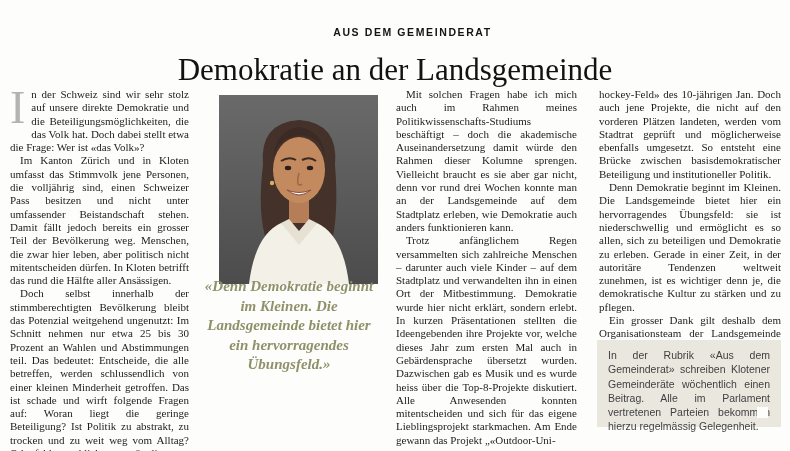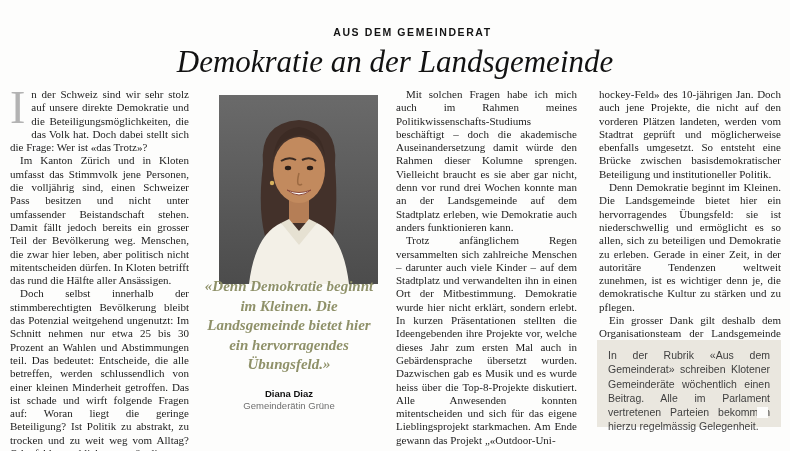--- a/index.html
+++ b/index.html
@@ -111,24 +111,24 @@
     width: 11px; height: 11px;
     background: #fdfdfc;
   }
 </style>
 </head>
 <body>
 
 <div class="page">
 
   <div class="kicker">AUS DEM GEMEINDERAT</div>
-  <h1 class="headline" style="margin:0;font-style:italic;">Demokratie an der Landsgemeinde</h1>
+  <h1 class="headline" style="margin:8px;">Demokratie an der Landsgemeinde</h1>
 
   <div class="col col1">
-    <p><span class="dropcap">I</span><span>n der Schweiz sind wir sehr stolz auf unsere direkte Demokratie und die Beteiligungsmöglichkeiten, die das Volk hat. Doch dabei stellt sich die Frage: Wer ist «das Trotz»?</span></p>
+    <p><span class="dropcap">I</span><span>n der Schweiz sind wir sehr stolz auf unsere direkte Demokratie und die Beteiligungsmöglichkeiten, die das Volk hat. Doch dabei stellt etwa die Frage: Wer ist «das Volk»?</span></p>
     <p class="indent">Im Kanton Zürich und in Kloten umfasst das Stimmvolk jene Personen, die volljährig sind, einen Schweizer Pass besitzen und nicht unter umfassender Beistandschaft stehen. Damit fällt jedoch bereits ein grosser Teil der Bevölkerung weg. Menschen, die zwar hier leben, aber politisch nicht mitentscheiden dürfen. In Kloten betrifft das rund die Hälfte aller Ansässigen.</p>
     <p class="indent">Doch selbst innerhalb der stimmberechtigten Bevölkerung bleibt das Potenzial weitgehend ungenutzt: Im Schnitt nehmen nur etwa 25 bis 30 Prozent an Wahlen und Abstimmungen teil. Das bedeutet: Entscheide, die alle betreffen, werden schlussendlich von einer kleinen Minderheit getroffen. Das ist schade und wirft folgende Fragen auf: Woran liegt die geringe Beteiligung? Ist Politik zu abstrakt, zu trocken und zu weit weg vom Alltag? Oder fehlt es schlicht an zugängli-</p>
   </div>
 
   <span class="photo">
     <svg width="159" height="189" viewBox="0 0 159 189" xmlns="http://www.w3.org/2000/svg">
       <defs>
         <linearGradient id="bgGrad" x1="0" y1="0" x2="0" y2="1">
           <stop offset="0" stop-color="#6a6a6a"></stop>
           <stop offset="1" stop-color="#4c4c4c"></stop>
@@ -155,24 +155,20 @@
       <path d="M68 95 q12 10 24 0 q-12 5 -24 0 Z" fill="#ffffff" stroke="#8c4a3c" stroke-width="1"></path>
 
       <circle cx="53" cy="88" r="2.2" fill="#d8b25e"></circle>
 
       <path d="M30 189 Q36 140 62 128 L80 138 L98 128 Q124 140 130 189 Z" fill="#f3f0e7"></path>
       <path d="M62 128 L80 150 L98 128 L90 124 L80 136 L70 124 Z" fill="#e6e1d2"></path>
     </svg>
   </span>
 
   <div class="pullquote">«Denn Demokratie beginnt im Kleinen. Die Landsgemeinde bietet hier ein hervorragendes Übungsfeld.»</div>
-  <div class="attribution">
-    <div class="name">Diana Diaz</div>
-    <div class="role">Gemeinderätin Grüne</div>
-  </div>
 
   <div class="col col3">
     <p class="indent">Mit solchen Fragen habe ich mich auch im Rahmen meines Politikwissenschafts-Studiums beschäftigt – doch die akademische Auseinandersetzung damit würde den Rahmen dieser Kolumne sprengen. Vielleicht braucht es sie aber gar nicht, denn vor rund drei Wochen konnte man an der Landsgemeinde auf dem Stadtplatz erleben, wie Demokratie auch anders funktionieren kann.</p>
     <p class="indent">Trotz anfänglichem Regen versammelten sich zahlreiche Menschen – darunter auch viele Kinder – auf dem Stadtplatz und verwandelten ihn in einen Ort der Mitbestimmung. Demokratie wurde hier nicht erklärt, sondern erlebt. In kurzen Präsentationen stellten die Ideengebenden ihre Projekte vor, welche dieses Jahr zum ersten Mal auch in Gebärdensprache übersetzt wurden. Dazwischen gab es Musik und es wurde heiss über die Top-8-Projekte diskutiert. Alle Anwesenden konnten mitentscheiden und sich für das eigene Lieblingsprojekt starkmachen. Am Ende gewann das Projekt „«Outdoor-Uni-</p>
   </div>
 
   <div class="col col4">
     <p>hockey-Feld» des 10-jährigen Jan. Doch auch jene Projekte, die nicht auf den vorderen Plätzen landeten, werden vom Stadtrat geprüft und möglicherweise ebenfalls umgesetzt. So entsteht eine Brücke zwischen basisdemokratischer Beteiligung und institutioneller Politik.</p>
     <p class="indent">Denn Demokratie beginnt im Kleinen. Die Landsgemeinde bietet hier ein hervorragendes Übungsfeld: sie ist niederschwellig und ermöglicht es so allen, sich zu beteiligen und Demokratie zu erleben. Gerade in einer Zeit, in der autoritäre Tendenzen weltweit zunehmen, ist es wichtiger denn je, die demokratische Kultur zu stärken und zu pflegen.</p>
     <p class="indent">Ein grosser Dank gilt deshalb dem Organisationsteam der Landsgemeinde für den gelungenen Anlass!</p>

